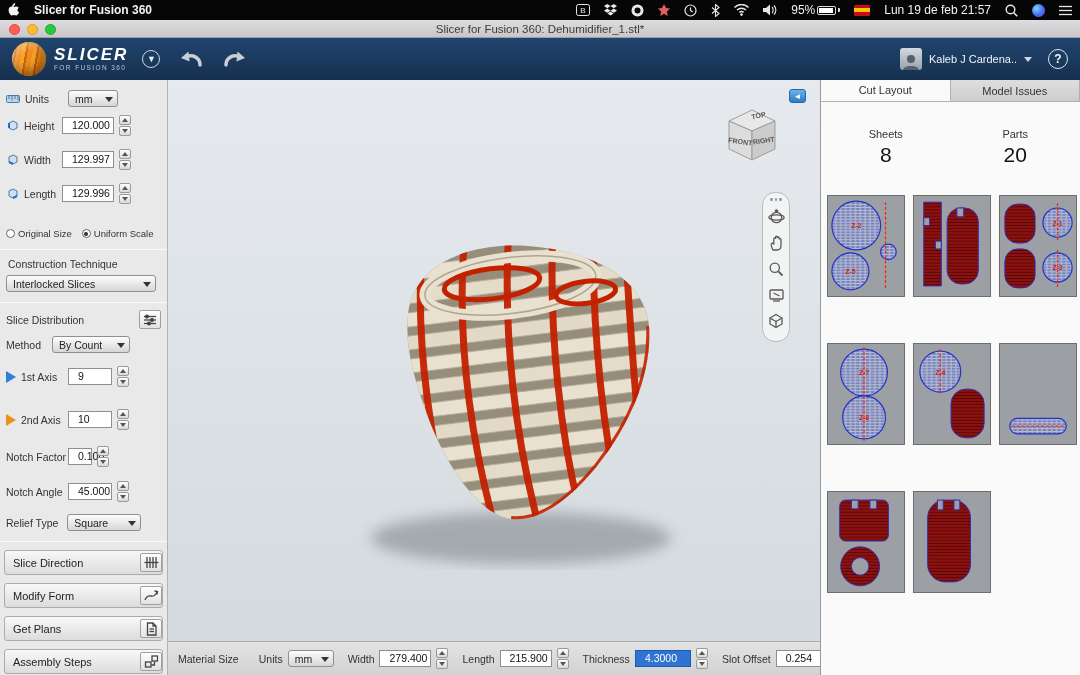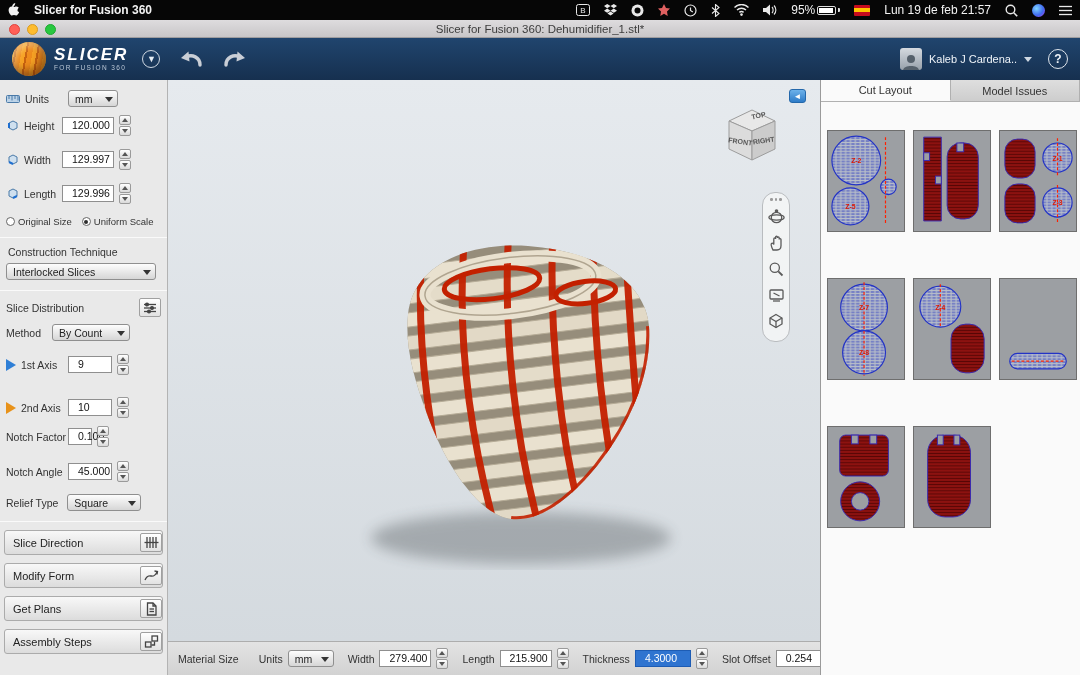--- a/index.html
+++ b/index.html
@@ -302,21 +302,21 @@
           <line x1="7" y1="11" x2="11" y2="9" stroke="#1f6fd0" stroke-width="2"></line>
         </svg>
       <span class="lbl" style="width:33px">Length</span>
       <span class="field">129.996</span>
       <span class="stepper">
           <b class="up"></b>
           <b class="dn"></b>
         </span>
     </div>
 
-    <div class="srow" style="margin-top:12px;gap:10px">
+    <div class="srow" style="margin-top:24px;gap:10px">
       <span class="radio">
           <i></i>
           <span>Original Size</span>
         </span>
       <span class="radio sel">
           <i></i>
           <span>Uniform Scale</span>
         </span>
     </div>
 
@@ -365,21 +365,21 @@
     <div class="srow" style="margin-top:22px">
       <span class="flag-ic flag-orange"></span>
       <span class="lbl" style="width:42px">2nd Axis</span>
       <span class="field" style="width:44px">10</span>
       <span class="stepper">
           <b class="up"></b>
           <b class="dn"></b>
         </span>
     </div>
 
-    <div class="srow" style="margin-top:8px">
+    <div class="srow" style="margin-top:16px">
       <span class="lbl" style="width:57px">Notch Factor</span>
       <span class="field" style="width:24px">0.100</span>
       <span class="stepper">
           <b class="up"></b>
           <b class="dn"></b>
         </span>
     </div>
 
     <div class="srow" style="margin-top:14px">
       <span class="lbl" style="width:57px">Notch Angle</span>
@@ -579,20 +579,30 @@
       </span>
     </div>
   </div>
 
   <div class="rightpanel">
     <div class="tabs">
       <span class="tab active">Cut Layout</span>
       <span class="tab inactive">Model Issues</span>
     </div>
 
+    <div class="stats">
+      <span class="stat">
+        <div class="sl">Sheets</div>
+        <div class="sv">8</div>
+      </span>
+      <span class="stat">
+        <div class="sl">Parts</div>
+        <div class="sv">20</div>
+      </span>
+    </div>
 
     <div class="sheetgrid">
 
       <div class="sheet">
         <svg viewBox="0 0 78 102" width="76" height="100">
           <circle class="pb" cx="29" cy="30" r="25"></circle>
           <circle class="pb" cx="23" cy="77" r="19"></circle>
           <circle class="pb" cx="62" cy="57" r="8"></circle>
           <line class="rd" x1="59" y1="6" x2="59" y2="96"></line>
           <text class="zl" x="29" y="33">Z-2</text>

